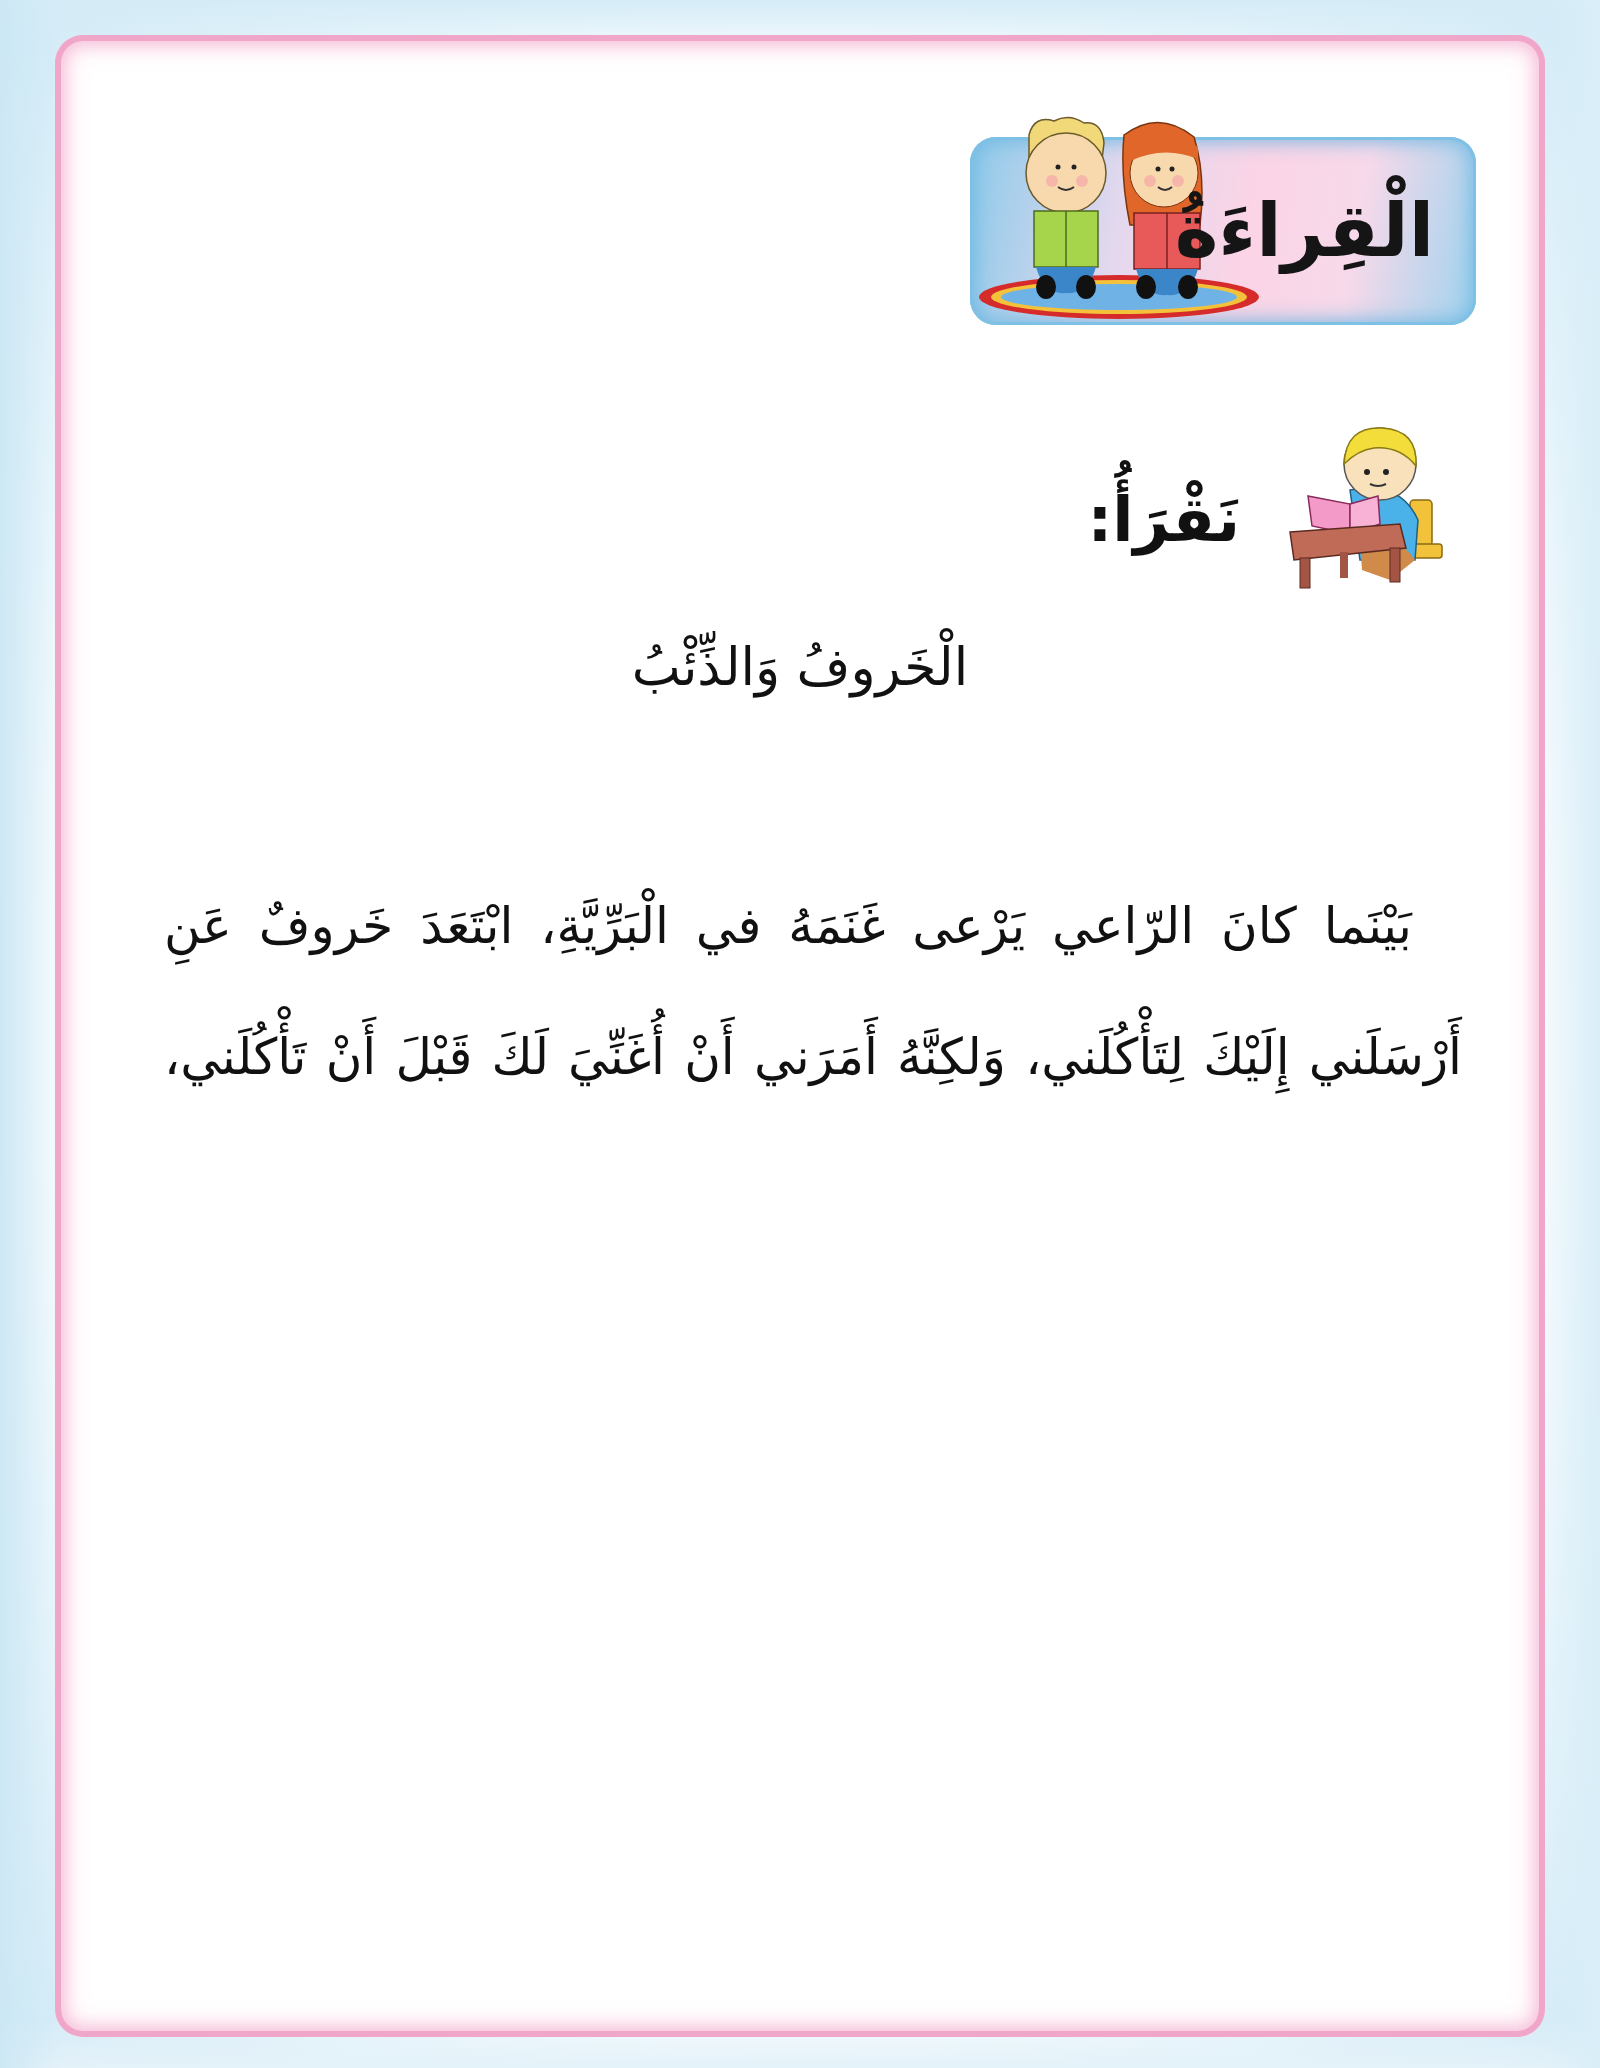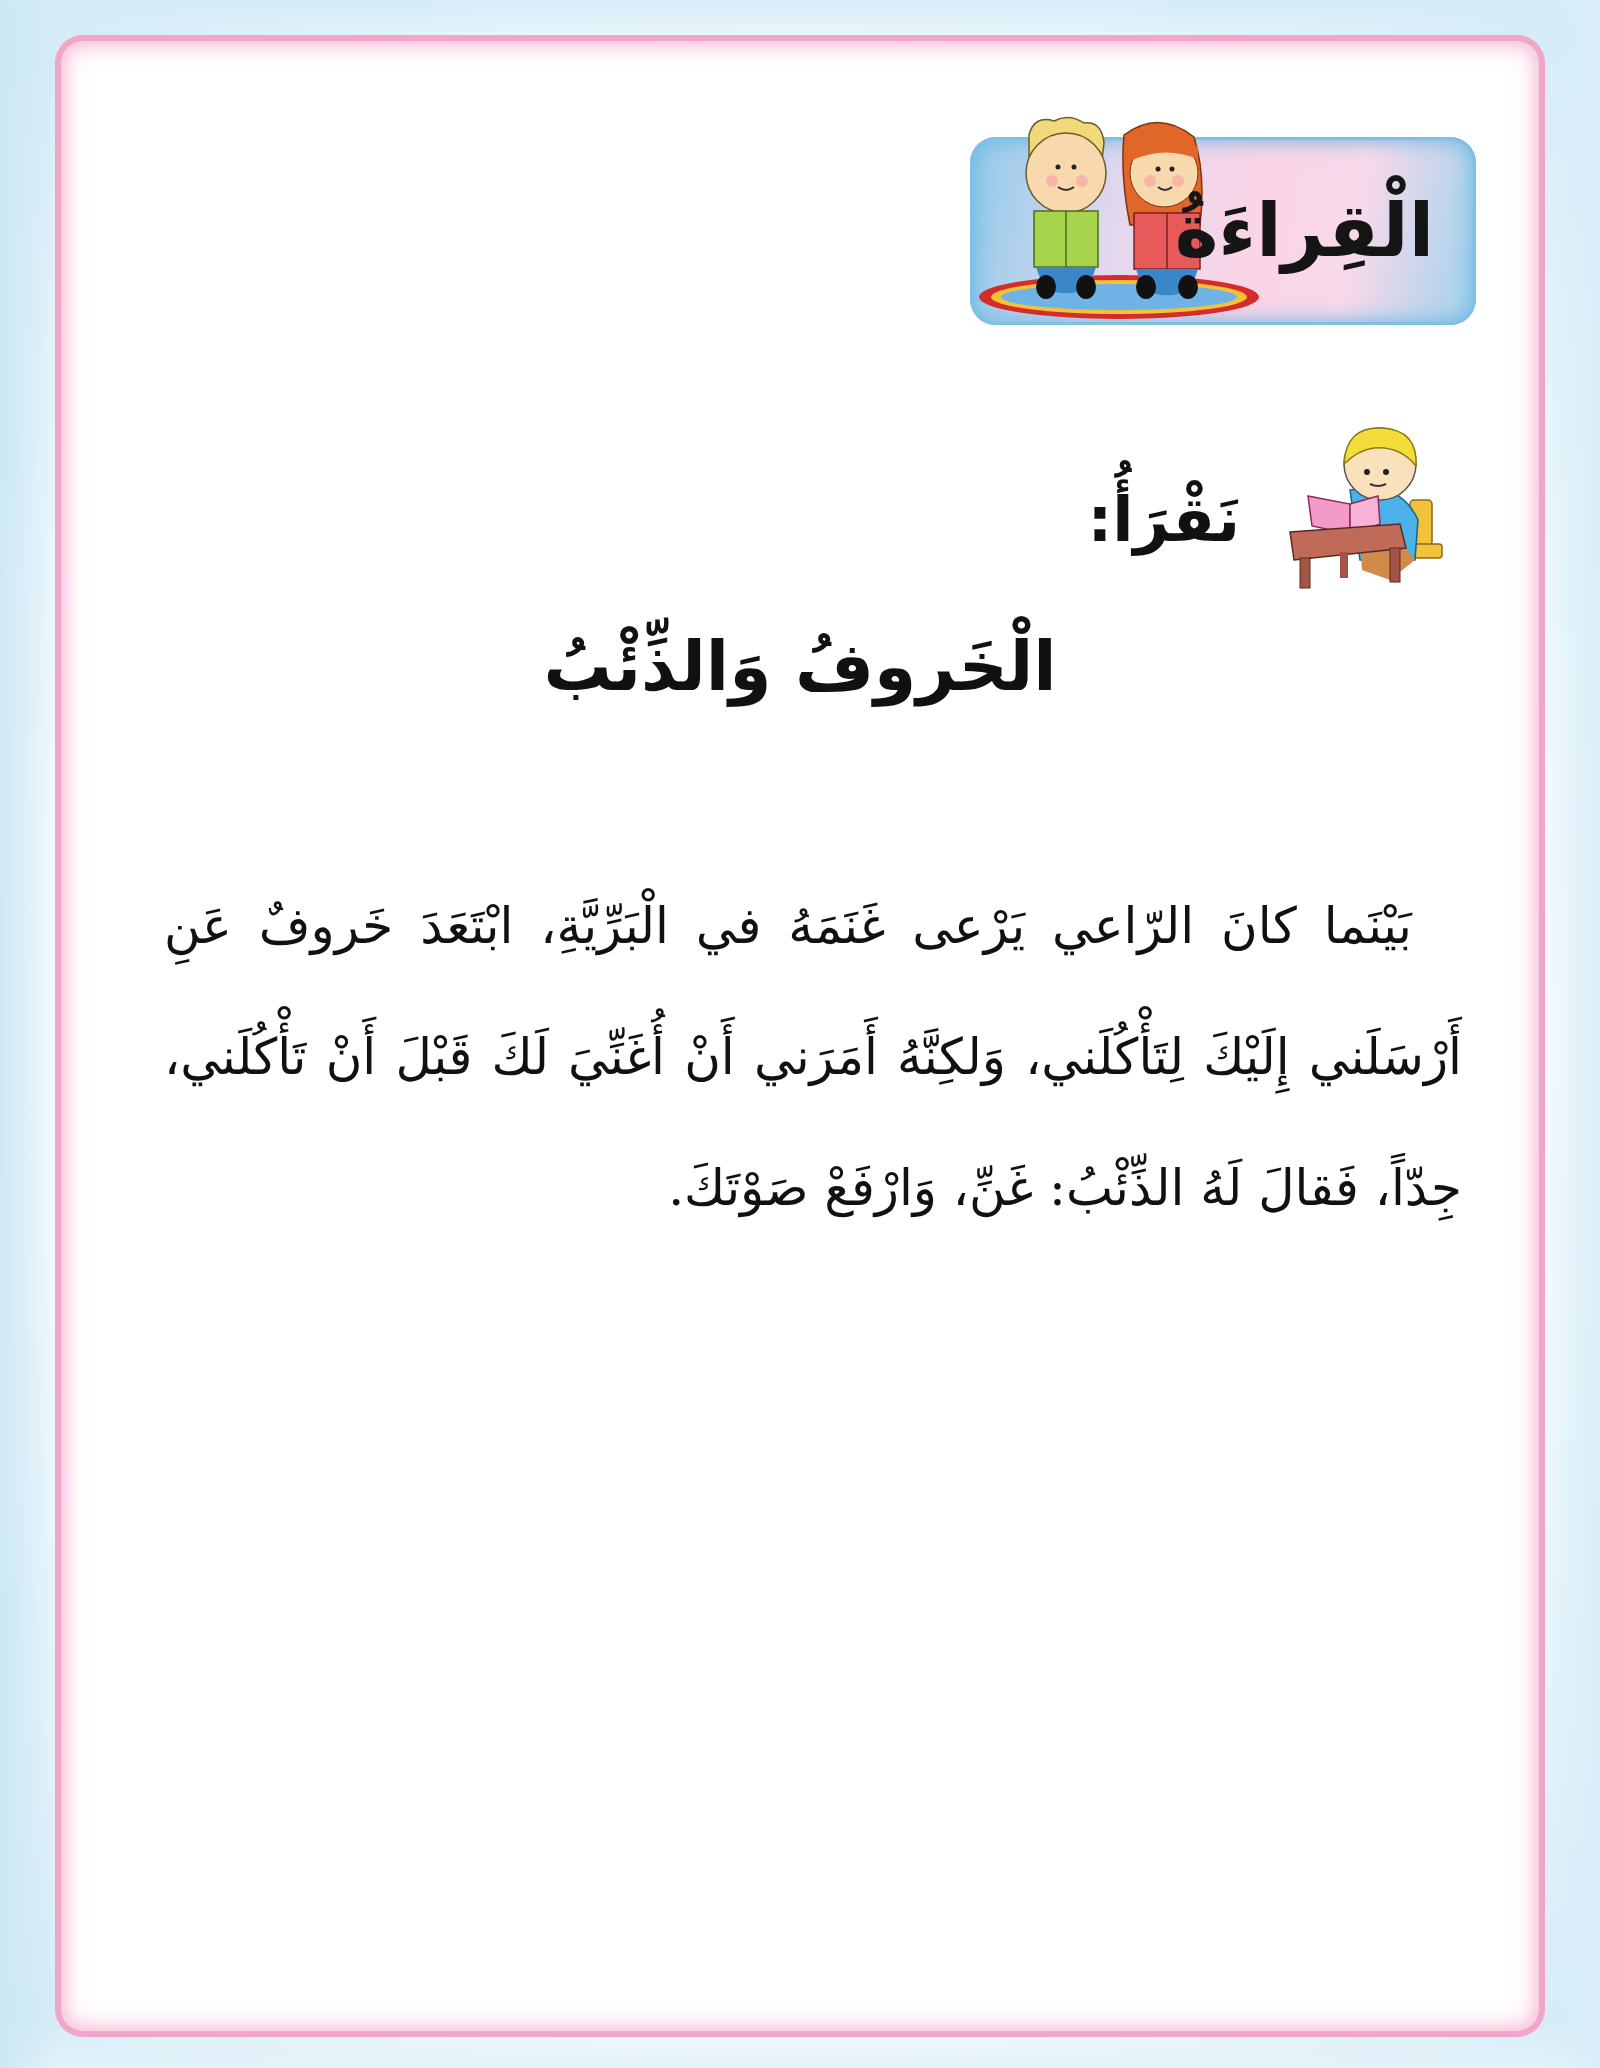--- a/index.html
+++ b/index.html
@@ -68,21 +68,21 @@
   .reader-illustration {
     position: absolute; left: 1250px; top: 420px; width: 205px; height: 170px;
   }
 
   
   .story-title {
     position: absolute;
     left: 0; right: 0; top: 612px;
     text-align: center;
     font-family: "DejaVu Sans", sans-serif;
-    font-weight: bold; font-size: 68px; line-height: 110px;
+    font-weight: normal; font-size: 52px; line-height: 110px;
     direction: rtl;
   }
 
   
   .story-body {
     position: absolute;
     left: 148px; width: 1330px; top: 845px;
     direction: rtl;
     font-family: "DejaVu Serif", serif;
     font-size: 50px;
@@ -174,15 +174,14 @@
   <rect x="90" y="132" width="8" height="26" fill="#a45444"></rect>
 </svg>
 <div class="section-heading">نَقْرَأُ:</div>
 
 <div class="story-title">الْخَروفُ وَالذِّئْبُ</div>
 
 <div class="story-body">
   <p>
     <span class="line indent">بَيْنَما كانَ الرّاعي يَرْعى غَنَمَهُ في الْبَرِّيَّةِ، ابْتَعَدَ خَروفٌ عَنِ</span>
     <span class="line">أَرْسَلَني إِلَيْكَ لِتَأْكُلَني، وَلكِنَّهُ أَمَرَني أَنْ أُغَنِّيَ لَكَ قَبْلَ أَنْ تَأْكُلَني،</span>
-    <span class="line last">جِدّاً، فَقالَ لَهُ الذِّئْبُ: غَنِّ، وَارْفَعْ صَوْتَكَ.</span>
   </p>
 </div>
 
 </body></html>

